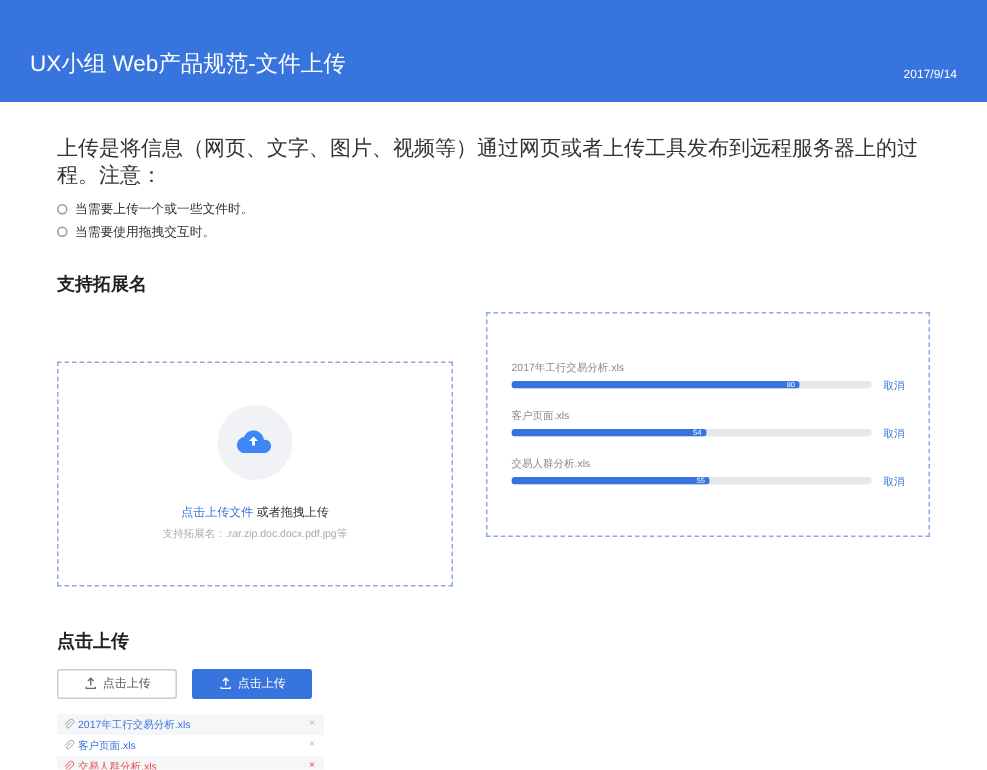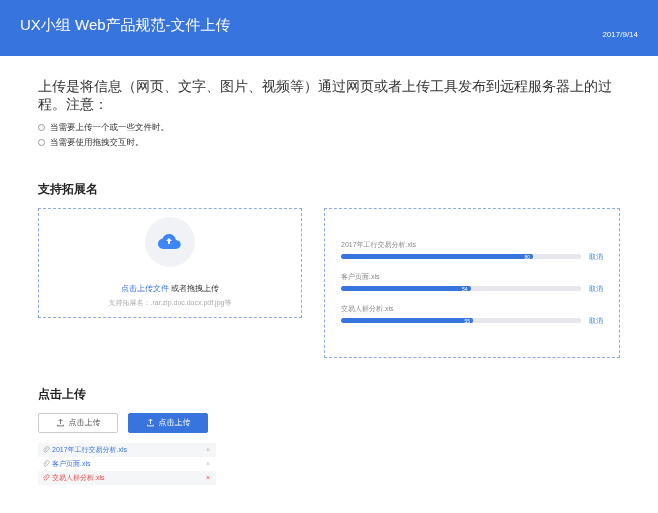--- a/index.html
+++ b/index.html
@@ -1,29 +1,29 @@
 <!DOCTYPE html>
 <html><head>
 <meta charset="utf-8">
 <style>
   * { box-sizing: border-box; margin: 0; padding: 0; }
   body { font-family: "Microsoft YaHei", Arial, sans-serif; background: #fff; width: 658px; height: 513px; overflow: hidden; font-size: 9px; color: #333; }
-  .header { background: #3874de; color: #fff; height: 56px; display: flex; justify-content: space-between; align-items: flex-start; padding: 16px 20px 0 20px; }
+  .header { background: #3874de; color: #fff; height: 68px; display: flex; justify-content: space-between; align-items: center; padding: 16px 20px 0 20px; }
   .header-left { font-size: 15px; font-weight: 300; }
   .header-right { text-align: right; }
   .header-slogan { font-size: 12px; font-weight: 300; font-style: italic; }
   .header-date { font-size: 8px; margin-top: 14px; }
   .content { padding: 22px 38px 10px 38px; }
   .intro { font-size: 14px; color: #333; margin-bottom: 6px; }
-  .bullets { list-style: none; margin-bottom: 30px; }
+  .bullets { list-style: none; margin-bottom: 18px; }
   .bullets li { font-size: 8.5px; color: #333; line-height: 1.8; padding-left: 12px; position: relative; }
   .bullets li::before { content: ""; position: absolute; left: 0; top: 4px; width: 5px; height: 5px; border: 1px solid #999; border-radius: 50%; }
   .section-title { font-size: 12px; font-weight: 600; color: #222; margin-bottom: 10px; }
   .panels { display: flex; gap: 22px; margin-bottom: 28px; }
-  .drop-panel { flex: 1; border: 1px dashed #8aa9e6; height: 110px; display: flex; flex-direction: column; align-items: center; justify-content: center; }
+  .drop-panel { flex: 1; border: 1px dashed #8aa9e6; height: 150px; display: flex; flex-direction: column; align-items: center; justify-content: center; margin-top: 33px; }
   .drop-panel.left .cloud-wrap { width: 50px; height: 50px; border-radius: 50%; background: #f0f2f5; display: flex; align-items: center; justify-content: center; margin-bottom: 16px; }
   .drop-link { font-size: 8px; color: #333; margin-bottom: 4px; }
   .drop-link .lnk { color: #3874de; }
   .drop-hint { font-size: 7px; color: #aaa; }
   .prog-area { flex: 1; border: 1px dashed #8aa9e6; height: 150px; padding: 20px 16px; display: flex; flex-direction: column; justify-content: center; gap: 10px; }
   .prog-item { }
   .prog-name { font-size: 7px; color: #888; margin-bottom: 2px; }
   .prog-row { display: flex; align-items: center; gap: 8px; }
   .prog-bar-bg { flex: 1; height: 5px; background: #e6e8ec; border-radius: 2px; position: relative; overflow: hidden; }
   .prog-bar-fill { height: 100%; background: #3874de; border-radius: 2px; position: relative; }

